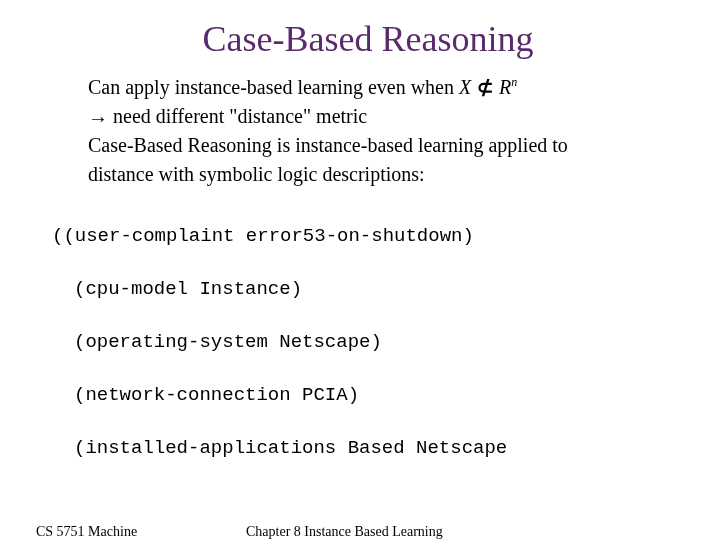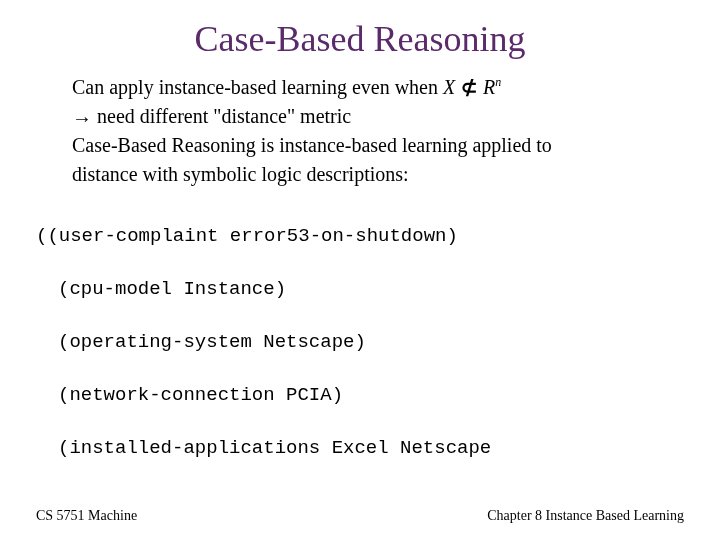--- a/index.html
+++ b/index.html
@@ -7,21 +7,21 @@
     padding: 0;
     width: 720px;
     height: 540px;
     background: #ffffff;
     font-family: "Times New Roman", Times, serif;
     color: #000;
     position: relative;
     overflow: hidden;
   }
   .slide {
-    padding: 18px 36px 0 36px;
+    padding: 18px 36px 0 52px;
     box-sizing: border-box;
     width: 100%;
     height: 100%;
   }
   .title {
     font-size: 36px;
     color: #5a2a6a;
     text-align: center;
     margin: 0 0 14px 0;
     font-weight: normal;
@@ -47,32 +47,32 @@
     font-size: 19px;
     line-height: 1.4;
     margin-top: 8px;
     white-space: pre;
   }
   .code-indent {
     padding-left: 22px;
   }
   .footer {
     position: absolute;
-    bottom: 16px;
+    bottom: 0;
     left: 36px;
     right: 36px;
     font-size: 14px;
     display: flex;
   }
   .footer-left {
     width: 180px;
   }
   .footer-center {
     flex: 1;
-    text-align: right;
+    text-align: left;
     padding-left: 30px;
   }
   .neq {
     font-family: Arial, sans-serif;
     font-weight: bold;
   }
 </style>
 </head>
 <body>
 
@@ -89,21 +89,21 @@
     </p>
     <p>Case-Based Reasoning is instance-based learning applied to</p>
     <p class="indent-desc">distance with symbolic logic descriptions:</p>
   </div>
 
   <div class="code-block">
 <div>((user-complaint error53-on-shutdown)</div>
 <div class="code-indent">(cpu-model Instance)</div>
 <div class="code-indent">(operating-system Netscape)</div>
 <div class="code-indent">(network-connection PCIA)</div>
-<div class="code-indent">(installed-applications Excel Netscape</div>
+<div class="code-indent">(installed-applications Based Netscape</div>
 
 
 
   </div>
 
   <div class="footer">
     <div class="footer-left">
       <div>CS 5751 Machine</div>
     </div>
     <div class="footer-center">Chapter 8  Instance Based Learning</div>

